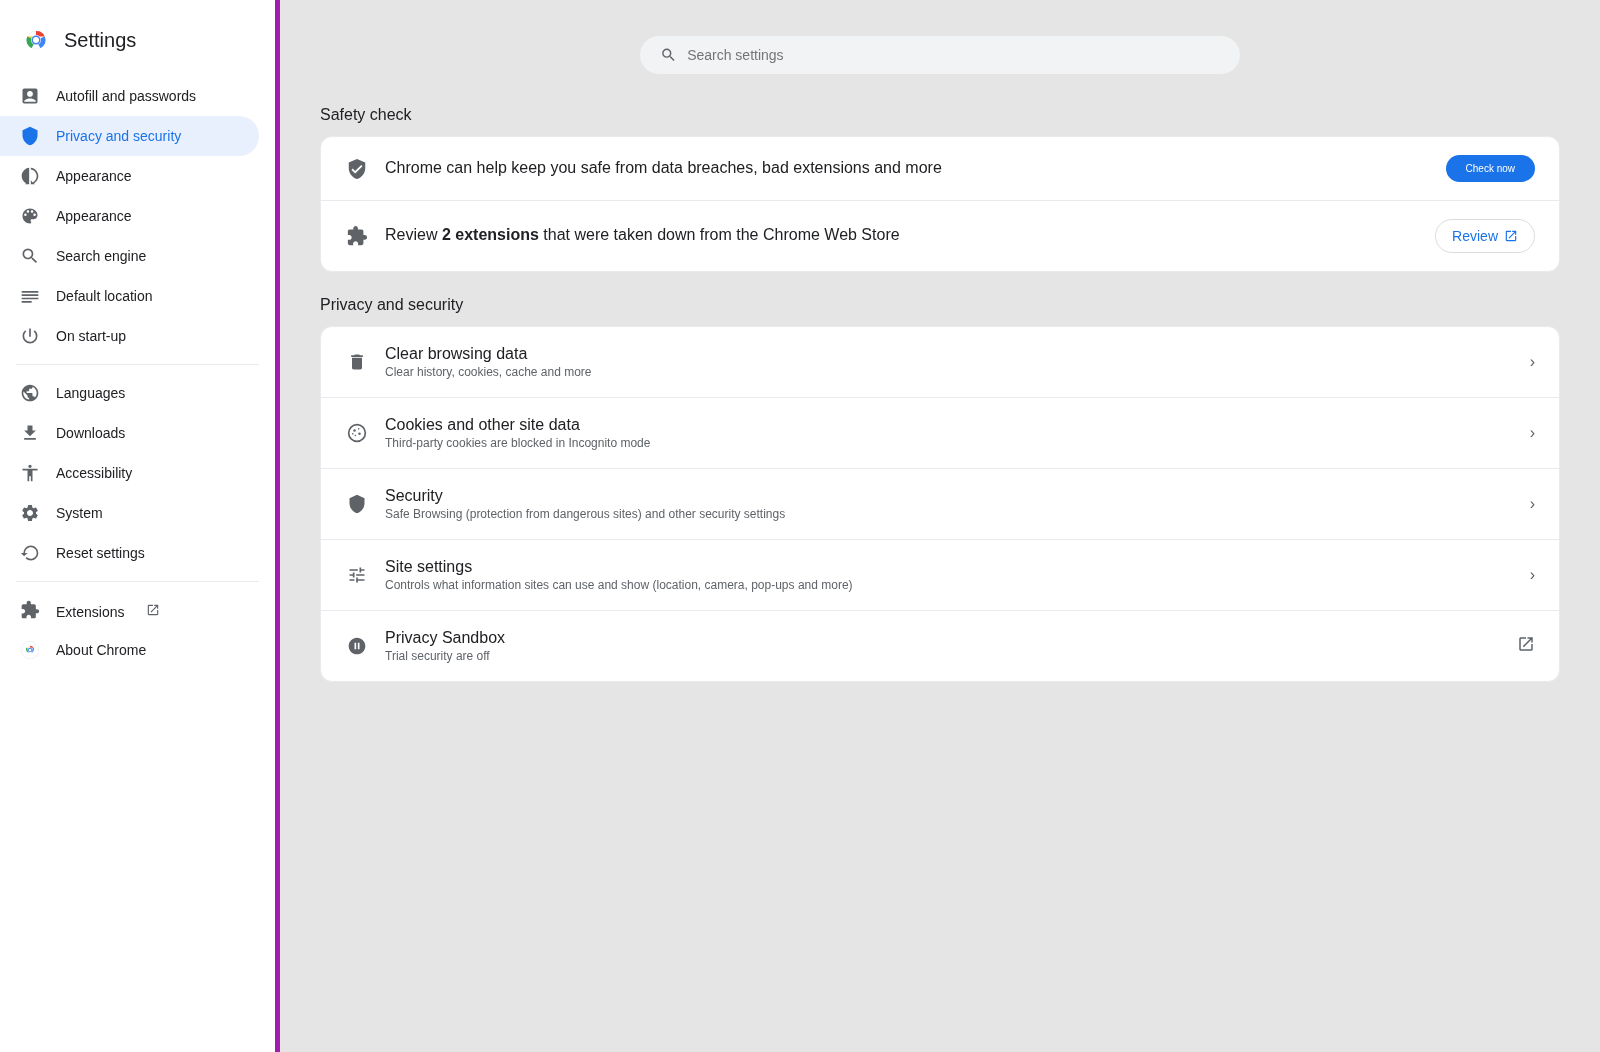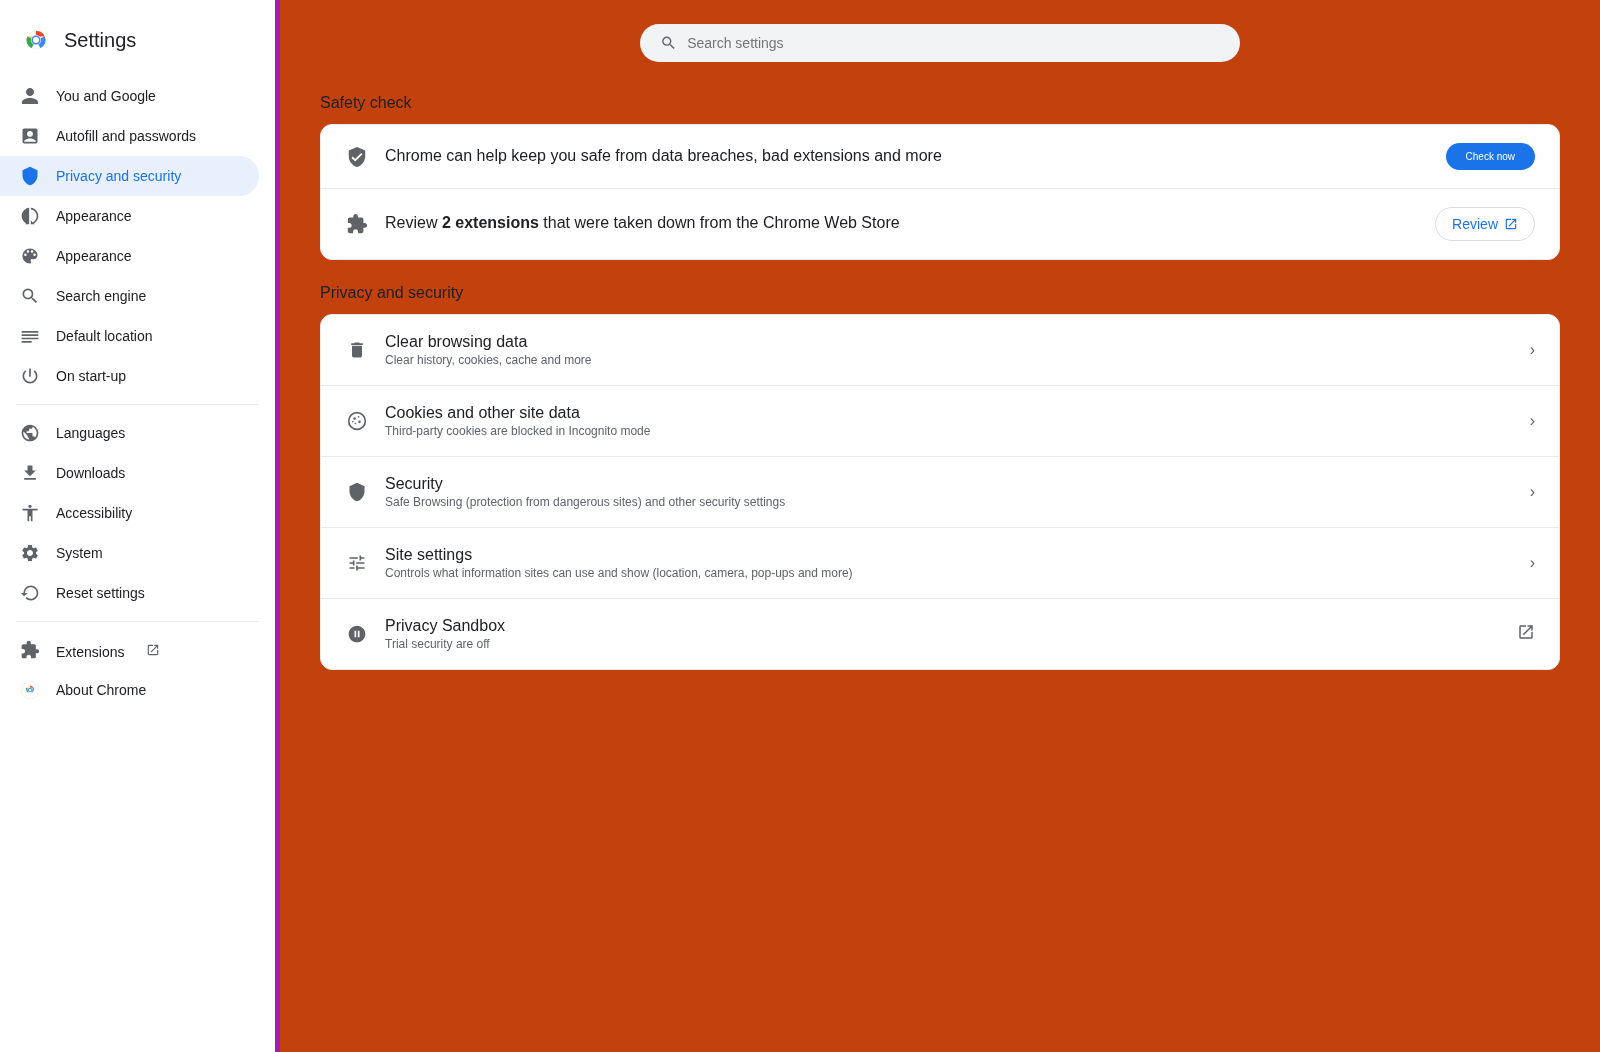--- a/index.html
+++ b/index.html
@@ -93,23 +93,23 @@
 
     .nav-item .external-icon {
       font-size: 14px;
       color: #5f6368;
       margin-left: 4px;
     }
 
     
     .main-content {
       flex: 1;
-      background: #c2410c;
+      background: #e5e5e5;
       overflow-y: auto;
-      padding: 24px 40px;
+      padding: 36px 40px;
     }
 
     
     .search-bar-container {
       display: flex;
       justify-content: center;
       margin-bottom: 32px;
     }
 
     .search-bar {
@@ -255,28 +255,20 @@
 
       <circle cx="16" cy="16" r="5" fill="#fff"></circle>
       <circle cx="16" cy="16" r="4.5" fill="#4285F4"></circle>
       <circle cx="16" cy="16" r="3" fill="#fff"></circle>
     </svg>
     <span class="sidebar-title">Settings</span>
   </div>
 
   <div class="sidebar-nav">
 
-    <div class="nav-item">
-      <span class="icon">
-        <svg width="20" height="20" viewBox="0 0 24 24" fill="#5f6368" xmlns="http://www.w3.org/2000/svg">
-          <path d="M12 12c2.7 0 4.8-2.1 4.8-4.8S14.7 2.4 12 2.4 7.2 4.5 7.2 7.2 9.3 12 12 12zm0 2.4c-3.2 0-9.6 1.6-9.6 4.8v2.4h19.2v-2.4c0-3.2-6.4-4.8-9.6-4.8z"></path>
-        </svg>
-      </span>
-      <span>You and Google</span>
-    </div>
 
     <div class="nav-item">
       <span class="icon">
         <svg width="20" height="20" viewBox="0 0 24 24" fill="#5f6368" xmlns="http://www.w3.org/2000/svg">
           <path d="M19 3H5c-1.1 0-2 .9-2 2v14c0 1.1.9 2 2 2h14c1.1 0 2-.9 2-2V5c0-1.1-.9-2-2-2zm-7 3c1.93 0 3.5 1.57 3.5 3.5S13.93 13 12 13s-3.5-1.57-3.5-3.5S10.07 6 12 6zm7 13H5v-.23c0-.62.28-1.2.76-1.58C7.47 15.82 9.64 15 12 15s4.53.82 6.24 2.19c.48.38.76.97.76 1.58V19z"></path>
         </svg>
       </span>
       <span>Autofill and passwords</span>
     </div>
 

